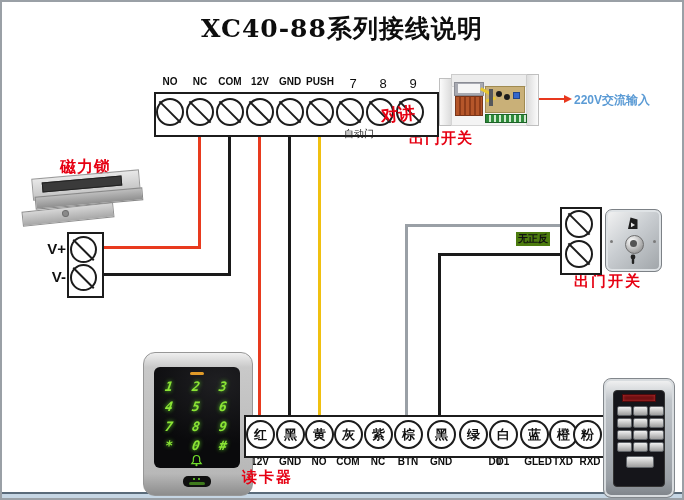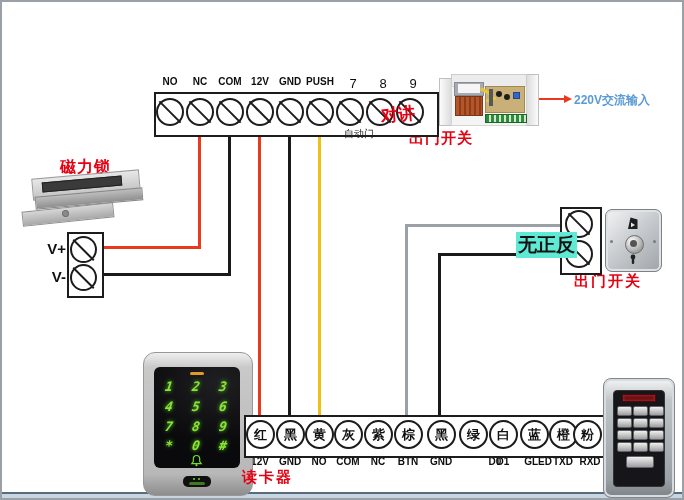--- a/index.html
+++ b/index.html
@@ -50,20 +50,21 @@
   
   .kp-part{position:absolute;box-sizing:border-box;}
   .kp-key{position:absolute;width:13px;height:8px;border-radius:2px;border:1px solid #5f6368;
     background:linear-gradient(180deg,#f0f0f0,#9e9e9e);z-index:5;}
 </style>
 </head>
 <body>
 
 <div id="canvas">
 
+  <div class="abs txt" id="title">XC40-88系列接线说明</div>
 
   <div class="wire w-red" style="left:196px;top:129px;width:3px;height:118px;"></div>
   <div class="wire w-red" style="left:94px;top:244px;width:105px;height:3px;"></div>
   <div class="wire w-blk" style="left:226px;top:129px;width:3px;height:144px;"></div>
   <div class="wire w-blk" style="left:95px;top:271px;width:134px;height:3px;"></div>
   <div class="wire w-red" style="left:256px;top:129px;width:3px;height:290px;"></div>
   <div class="wire w-blk" style="left:286px;top:129px;width:3px;height:290px;"></div>
   <div class="wire w-yel" style="left:316px;top:129px;width:3px;height:290px;"></div>
   <div class="wire w-gry" style="left:403px;top:222px;width:3px;height:196px;"></div>
   <div class="wire w-gry" style="left:403px;top:222px;width:157px;height:3px;"></div>
@@ -143,21 +144,21 @@
   <div class="abs txt" style="left:40px;top:238px;width:24px;text-align:right;font-weight:bold;font-size:15px;">V+</div>
   <div class="abs txt" style="left:40px;top:266px;width:24px;text-align:right;font-weight:bold;font-size:15px;">V-</div>
   <div class="abs tblock" style="left:65px;top:230px;width:33px;height:62px;"></div>
   <div class="tcirc" style="left:68px;top:234px;width:27px;height:27px;">
       <span class="slash"></span>
     </div>
   <div class="tcirc" style="left:68px;top:262px;width:27px;height:27px;">
       <span class="slash"></span>
     </div>
 
-  <div class="abs txt" style="left:514px;top:230px;font-weight:bold;font-size:19px;z-index:4;background:#5eead4;padding:0 2px;">无正反</div>
+  <div class="abs txt" style="left:514px;top:230px;font-weight:bold;font-size:10px;z-index:4;background:#4d7c0f;padding:0 2px;">无正反</div>
   <div class="abs tblock" style="left:558px;top:205px;width:38px;height:64px;"></div>
   <div class="tcirc" style="left:563px;top:208px;width:28px;height:28px;">
       <span class="slash"></span>
     </div>
   <div class="tcirc" style="left:563px;top:238px;width:28px;height:28px;">
       <span class="slash"></span>
     </div>
 
   <div class="abs" id="exit-btn-plate">
     <svg width="16" height="14" style="position:absolute;left:19px;top:6px;">

